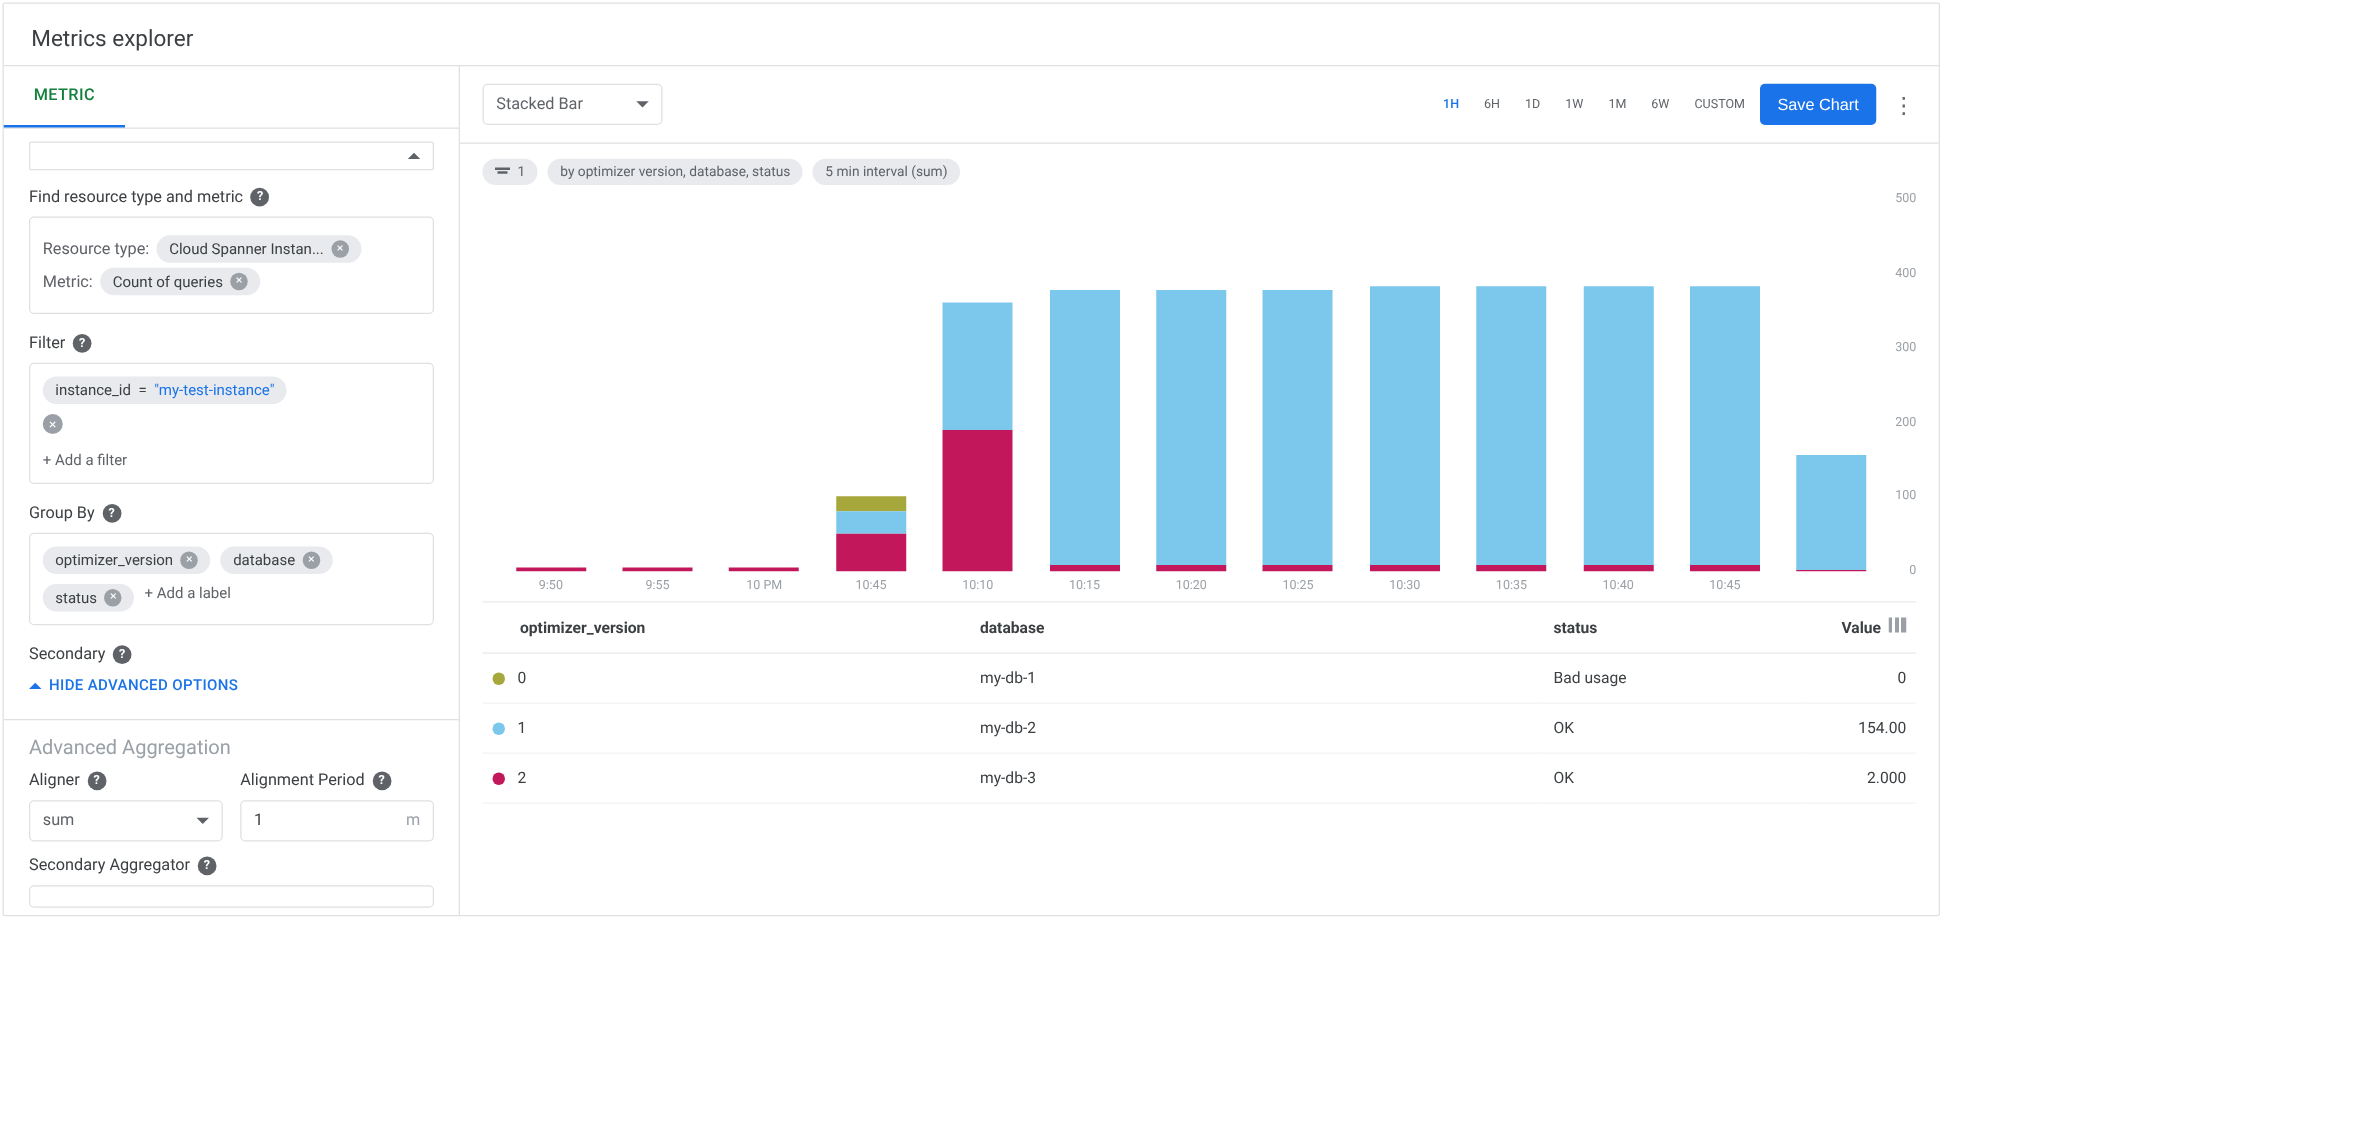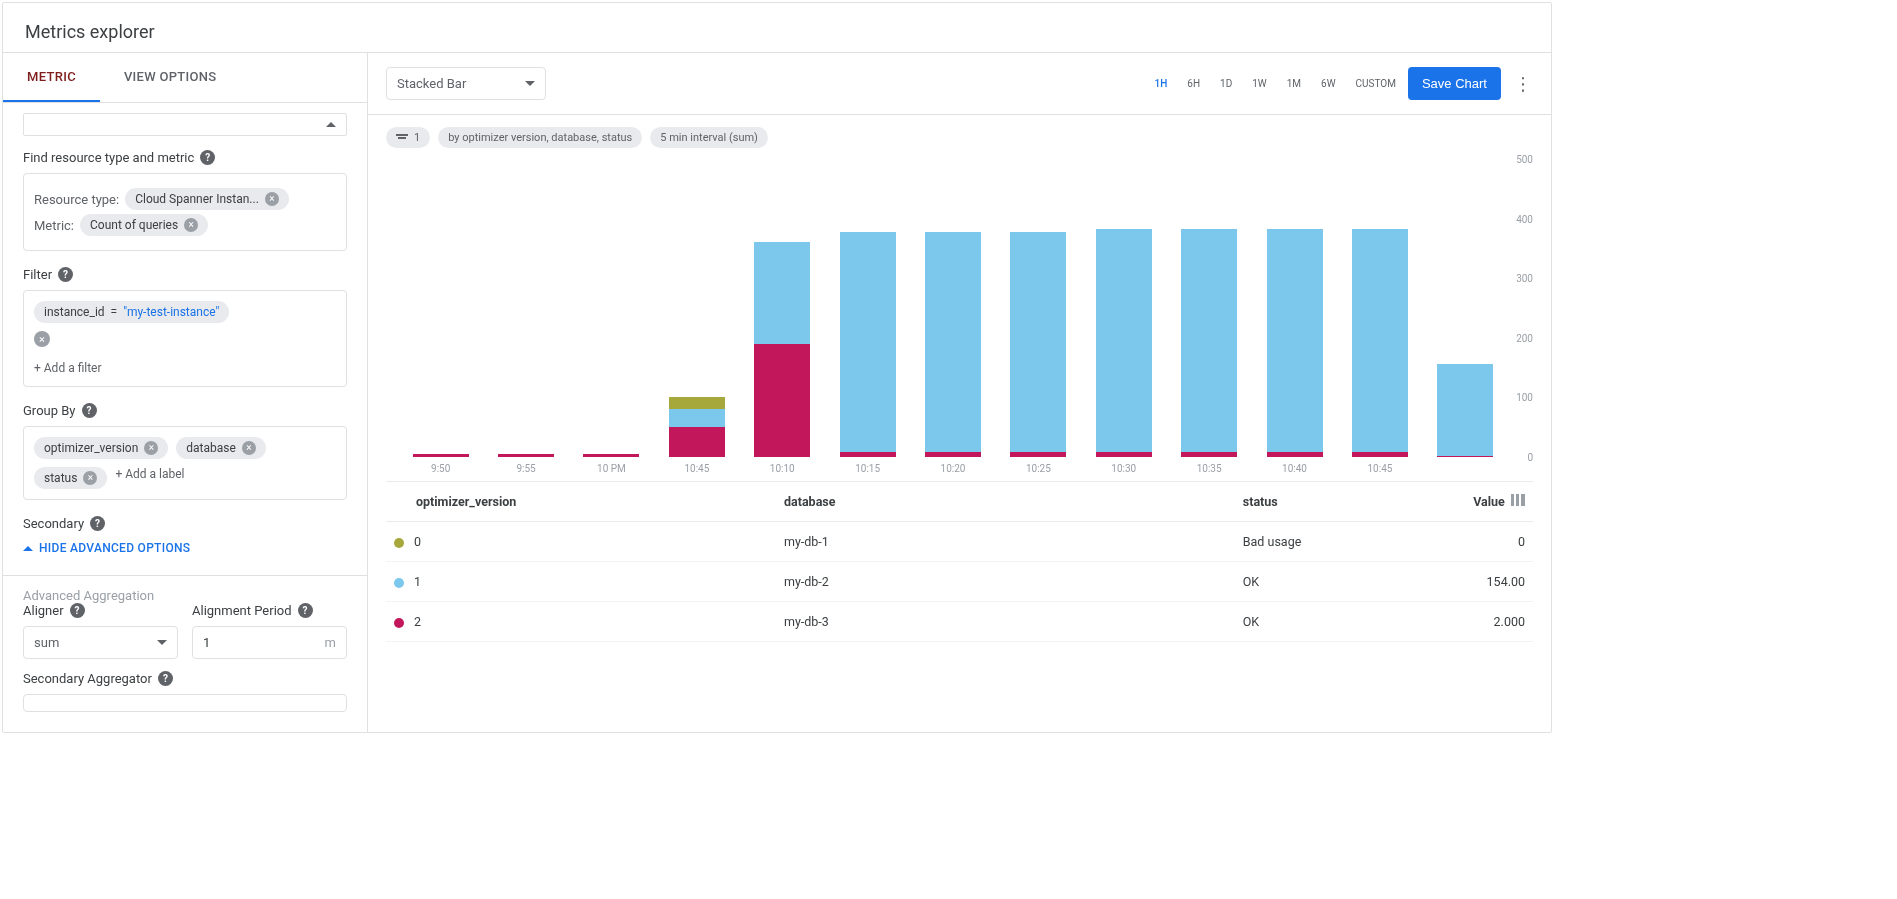--- a/index.html
+++ b/index.html
@@ -4,47 +4,47 @@
 <style>
   * { box-sizing: border-box; }
   html, body { margin: 0; padding: 0; font-family: Roboto, "Helvetica Neue", Arial, sans-serif; background: #fff; color: #3c4043; }
   .page { width: 1550px; border: 1px solid #e0e0e0; border-radius: 2px; margin: 2px; padding: 0; }
   .title-bar { padding: 18px 22px 10px 22px; font-size: 18px; color: #3c4043; }
   .body { display: flex; height: 680px; }
   
   .sidebar { width: 364px; border-top: 1px solid #e0e0e0; display: flex; flex-direction: column; }
   .tabs { display: flex; border-bottom: 1px solid #e0e0e0; }
   .tab { flex: none; padding: 16px 24px; font-size: 13px; font-weight: 500; letter-spacing: .3px; color: #5f6368; cursor: pointer; }
-  .tab.active { color: #7f1d1d; border-bottom: 2px solid #1a73e8; }
+  .tab.active { color: #15803d; border-bottom: 2px solid #1a73e8; }
   .sidebar-scroll { overflow-y: auto; flex: 1; }
   .panel { padding: 10px 20px; }
   .expand-row { display:flex; justify-content:flex-end; border:1px solid #e0e0e0; border-radius:2px; padding:8px 10px; margin-bottom: 14px; }
   .label-row { display:flex; align-items:center; gap:6px; font-size:13px; color:#3c4043; margin-bottom:8px; }
   .help { display:inline-flex; align-items:center; justify-content:center; width:15px; height:15px; border-radius:50%; background:#5f6368; color:#fff; font-size:10px; font-weight:700; }
   .box { border:1px solid #e0e0e0; border-radius:4px; padding:10px 10px; margin-bottom:16px; }
   .kv-line { display:flex; align-items:center; gap:6px; font-size:13px; color:#5f6368; margin:4px 0; }
   .chip { display:inline-flex; align-items:center; gap:6px; background:#e8eaed; color:#3c4043; font-size:12px; padding:4px 10px; border-radius:12px; }
   .chip .x { width:14px; height:14px; border-radius:50%; background:#9aa0a6; color:#fff; display:inline-flex; align-items:center; justify-content:center; font-size:10px; line-height:1; cursor:pointer; }
   .chips { display:flex; flex-wrap:wrap; gap:8px; }
   .add-text { font-size:12px; color:#5f6368; cursor:pointer; }
   .select { width:100%; border:1px solid #e0e0e0; border-radius:4px; padding:8px 10px; font-size:13px; color:#5f6368; display:flex; justify-content:space-between; align-items:center; background:#fff; }
   .link { color:#1a73e8; font-size:12px; font-weight:500; letter-spacing:.3px; display:flex; align-items:center; gap:6px; cursor:pointer; margin:10px 0; }
   .adv-section { border-top:1px solid #e0e0e0; padding:12px 20px 20px; }
-  .adv-title { color:#9aa0a6; font-size:13px; }
+  .adv-title { color:#9aa0a6; font-size:16px; margin-bottom:10px; }
   .two-col { display:flex; gap:14px; }
   .col { flex:1; }
   .input { width:100%; border:1px solid #e0e0e0; border-radius:4px; padding:8px 10px; font-size:13px; color:#3c4043; display:flex; justify-content:space-between; align-items:center; }
   .unit { color:#9aa0a6; }
   .caret { width:0; height:0; border-left:5px solid transparent; border-right:5px solid transparent; border-top:5px solid #5f6368; }
   .caret-up { width:0; height:0; border-left:5px solid transparent; border-right:5px solid transparent; border-bottom:5px solid #5f6368; }
   .caret-up-blue { width:0; height:0; border-left:5px solid transparent; border-right:5px solid transparent; border-bottom:5px solid #1a73e8; }
   
   .main { flex:1; display:flex; flex-direction:column; border-top:1px solid #e0e0e0; border-left:1px solid #e0e0e0; position:relative; }
   .toolbar { display:flex; align-items:center; padding:14px 18px; gap:12px; border-bottom:1px solid #e0e0e0; }
-  .chart-type { width:160px; }
+  .chart-type { width:144px; }
   .spacer { flex:1; }
   .range-picker { display:flex; gap:20px; font-size:10px; color:#5f6368; align-items:center; }
   .range-picker .r { cursor:pointer; }
   .range-picker .r.active { color:#1a73e8; font-weight:500; }
   .save-btn { background:#1a73e8; color:#fff; border:none; border-radius:4px; padding:9px 14px; font-size:13px; font-weight:500; cursor:pointer; }
   .kebab { width:20px; text-align:center; color:#5f6368; font-size:18px; cursor:pointer; }
   .pill-row { display:flex; gap:8px; padding:12px 18px 4px; }
   .pill { background:#e8eaed; color:#5f6368; font-size:11px; padding:4px 10px; border-radius:12px; display:inline-flex; align-items:center; gap:6px; }
   .filt-icon { width:12px; height:8px; display:inline-block; }
   .filt-icon::before { content:""; display:block; width:12px; height:2px; background:#5f6368; margin-bottom:1px;}
@@ -69,21 +69,20 @@
 </head>
 <body>
 
 <div class="page">
   <div class="title-bar">Metrics explorer</div>
   <div class="body">
 
     <div class="sidebar">
       <div class="tabs">
         <div class="tab active">METRIC</div>
-        <div class="tab">VIEW OPTIONS</div>
       </div>
       <div class="sidebar-scroll">
         <div class="panel">
           <div class="expand-row">
             <span class="caret-up"></span>
           </div>
 
           <div class="label-row">
             <span>Find resource type and metric</span>
             <span class="help">?</span>

